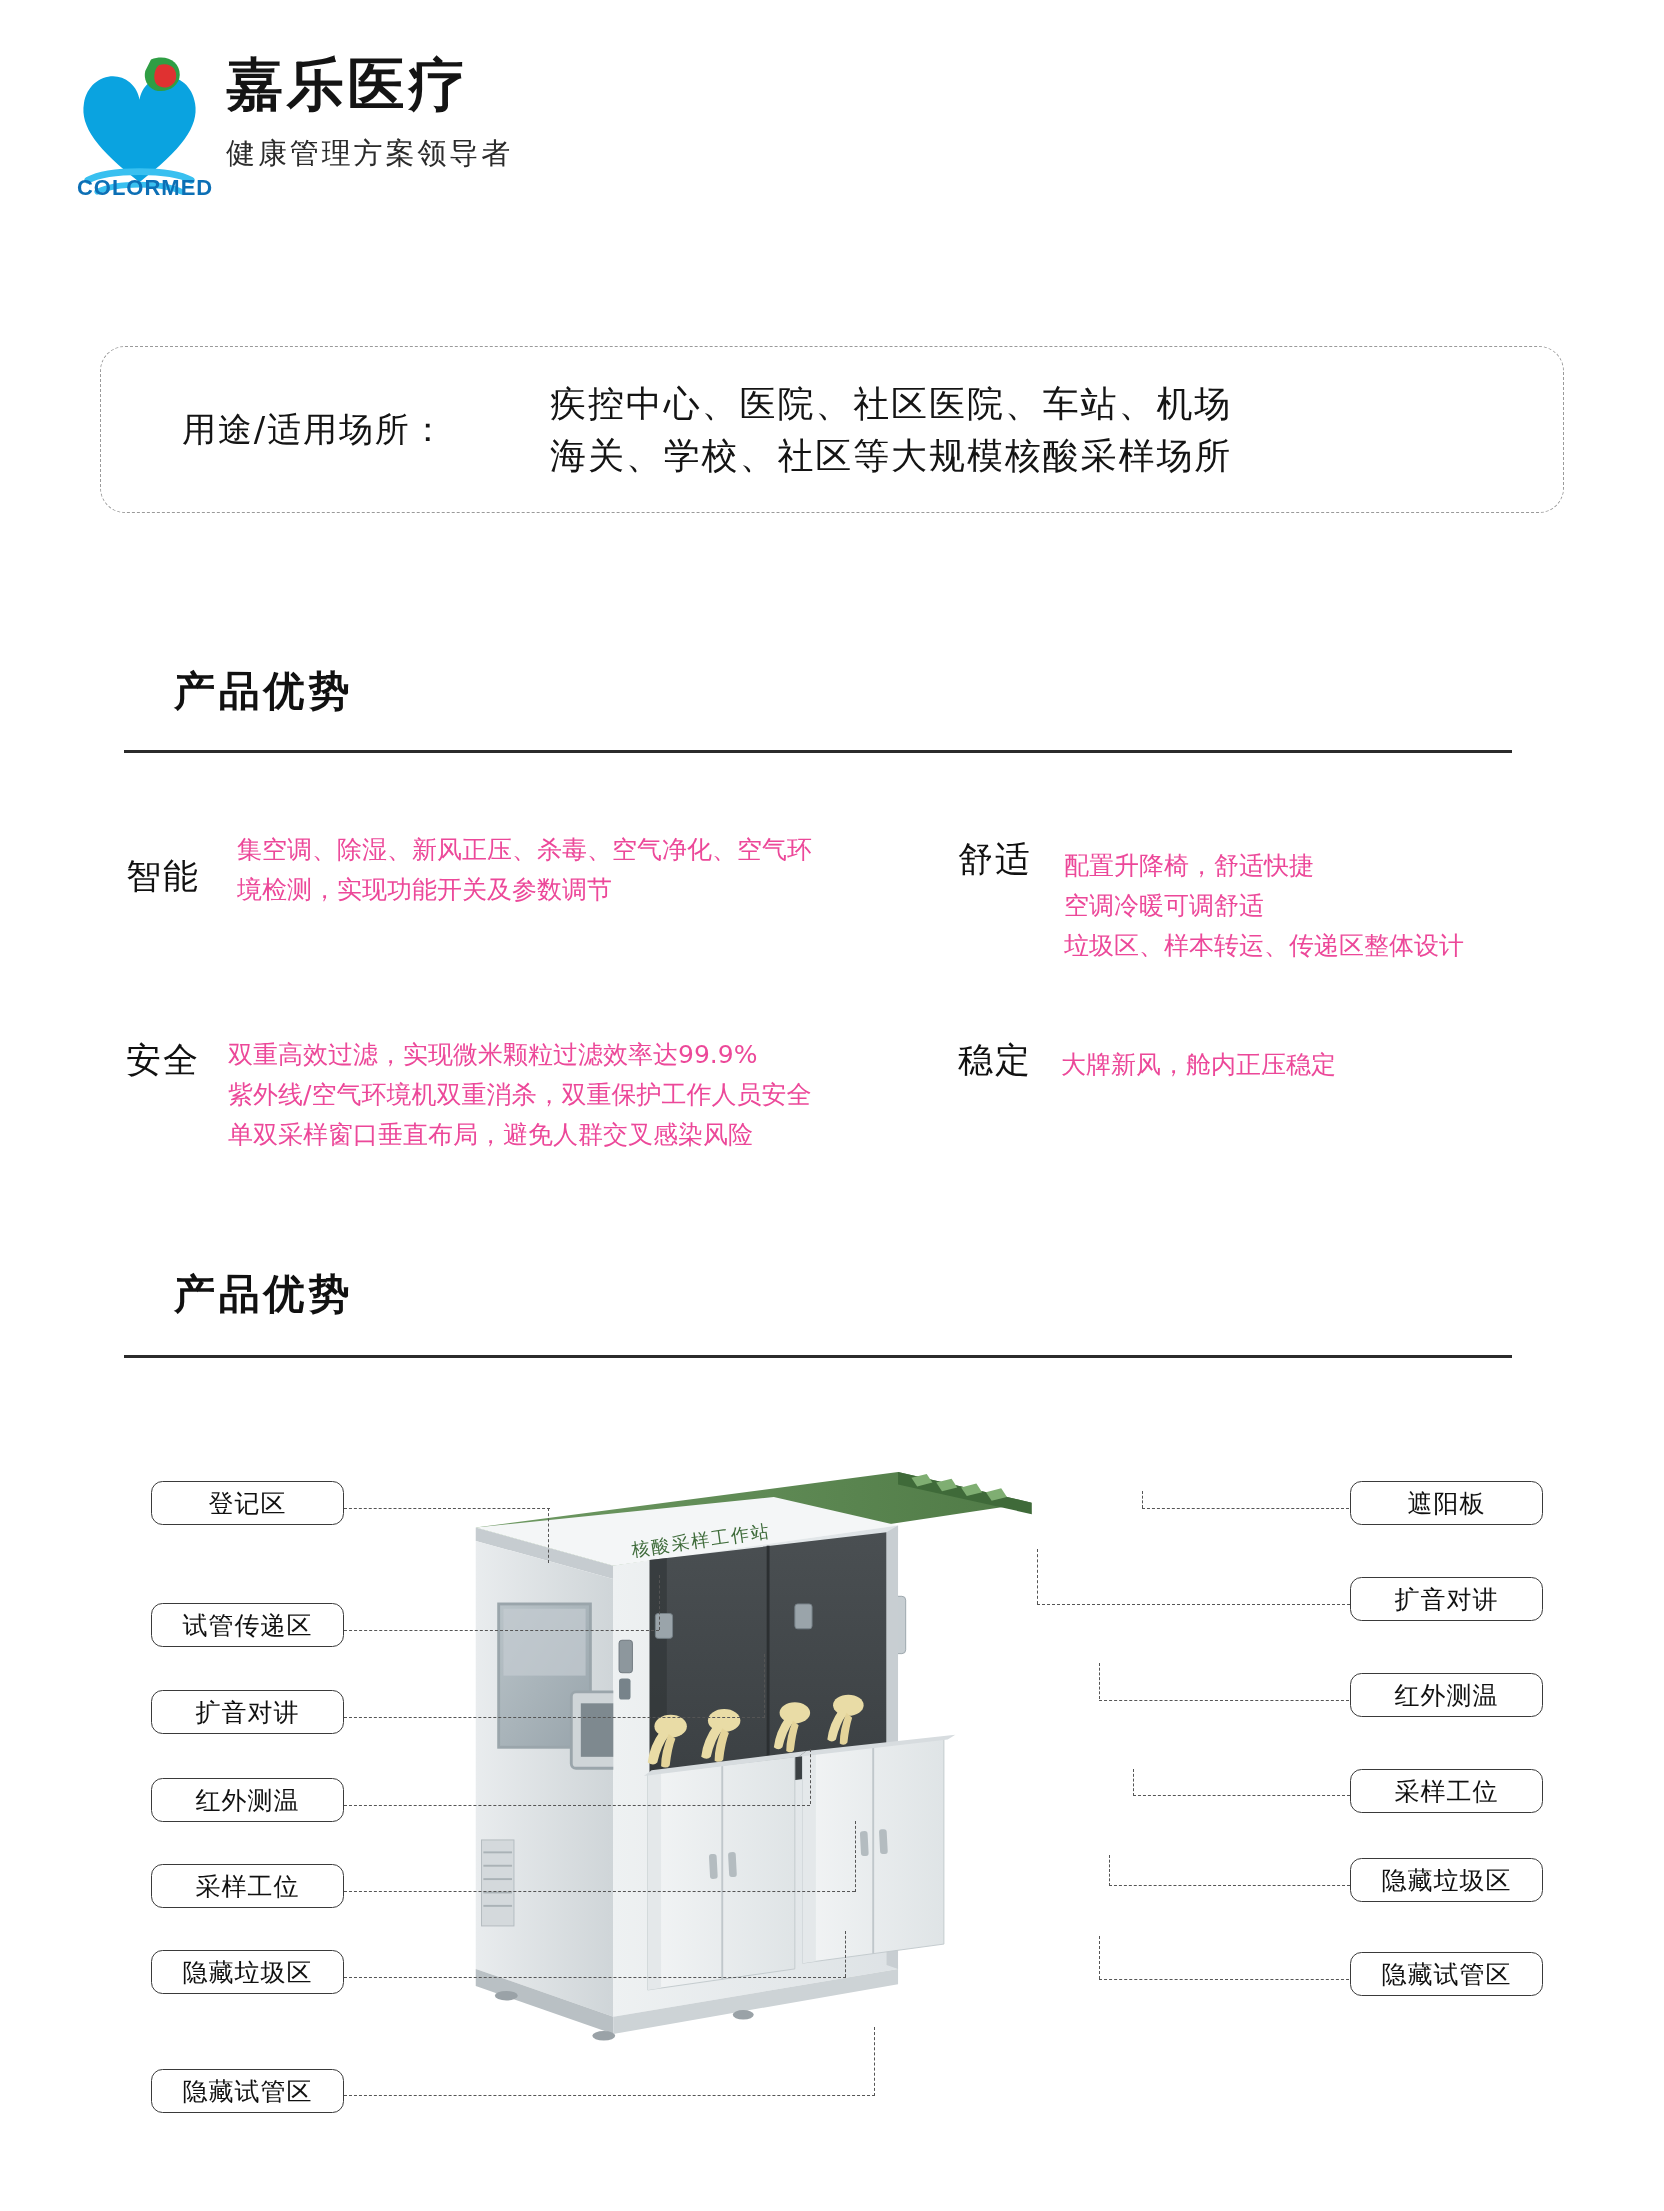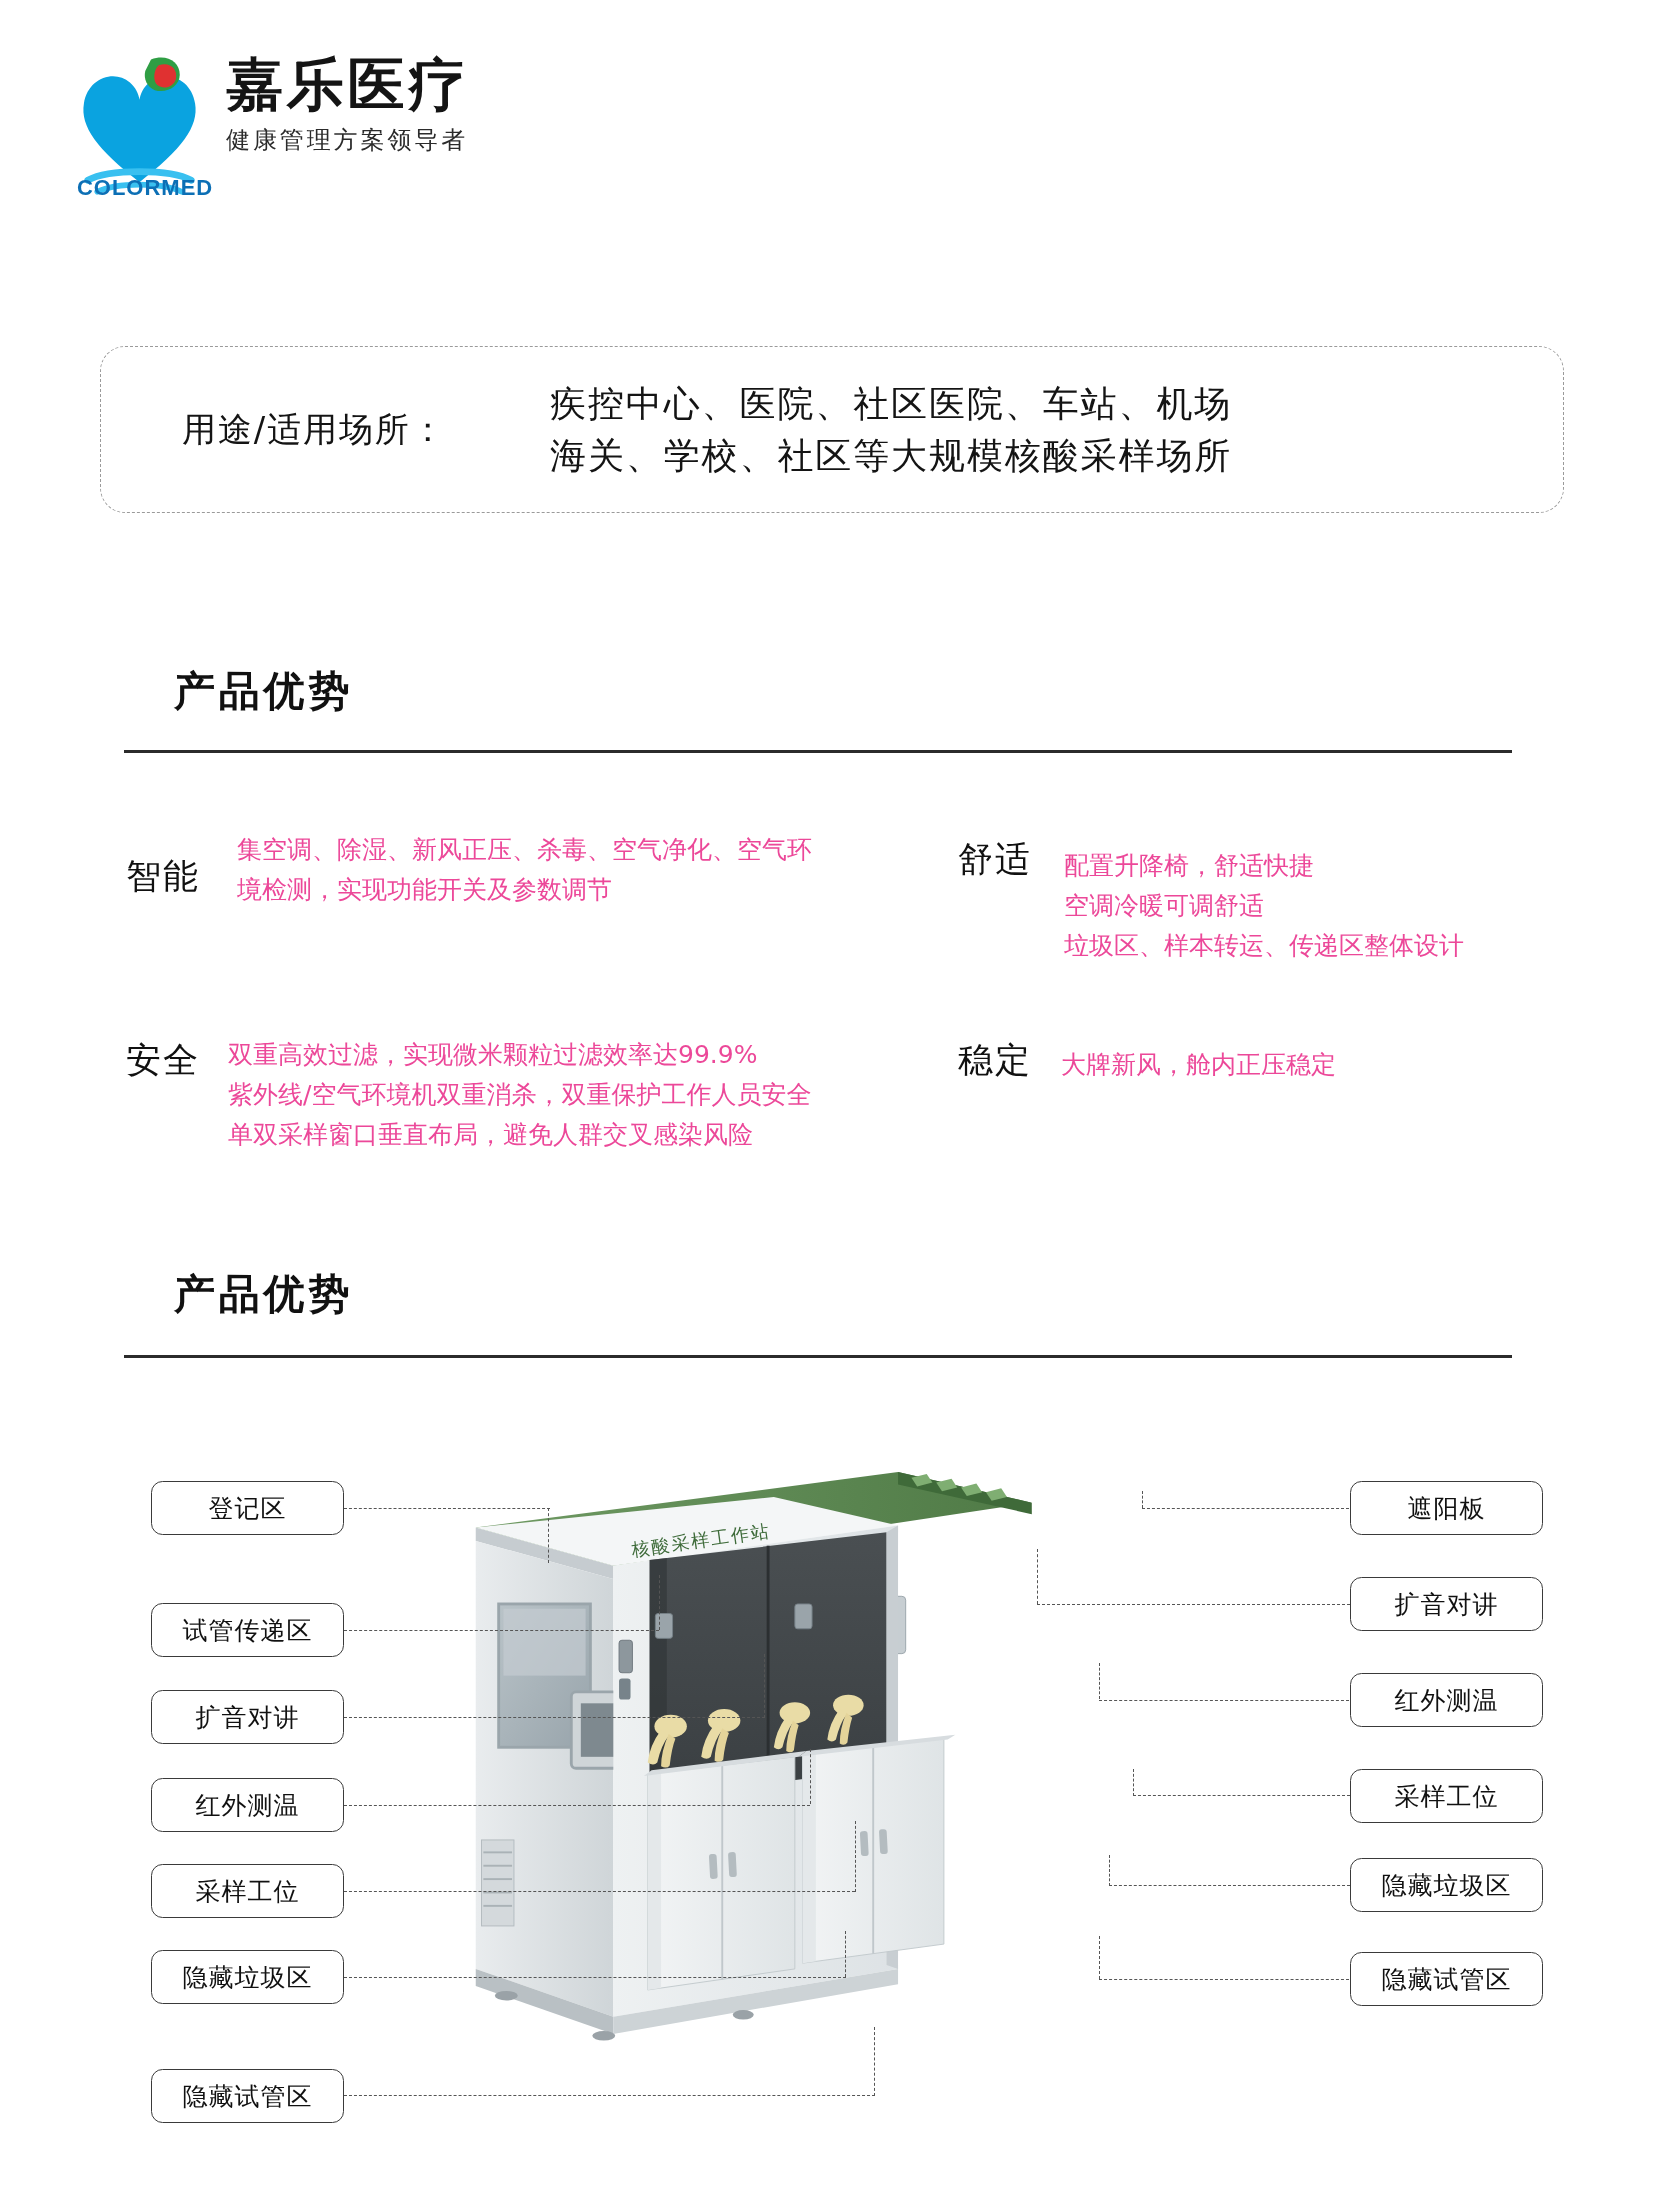--- a/index.html
+++ b/index.html
@@ -43,23 +43,23 @@
   }
   .brand-name {
     font-family: "DejaVu Sans", sans-serif;
     font-size: 57px;
     font-weight: bold;
     letter-spacing: 3.8px;
     color: #141414;
     line-height: 1;
   }
   .brand-slogan {
-    margin-top: 11px;
-    font-family: "DejaVu Sans", sans-serif;
-    font-size: 24px;
+    margin-top: 21px;
+    font-family: "DejaVu Sans", sans-serif;
+    font-size: 29px;
     letter-spacing: 2.9px;
     color: #2b2b2b;
   }
   .logo-sub {
     position: absolute;
     left: 9.6px;
     top: 129px;
     width: 153px;
     text-align: center;
     font-family: "Liberation Sans", sans-serif;
@@ -175,21 +175,21 @@
     left: 0;
     top: 1434px;
     width: 1664px;
     height: 765px;
   }
   .callout {
     position: absolute;
     border: 1.9px solid #3a3a3a;
     border-radius: 11.5px;
     background: #ffffff;
-    height: 54px;
+    height: 44px;
     display: flex;
     align-items: center;
     justify-content: center;
     font-family: "DejaVu Sans", sans-serif;
     font-size: 25px;
     letter-spacing: 1px;
     color: #111111;
     box-sizing: border-box;
     white-space: nowrap;
     z-index: 5;

